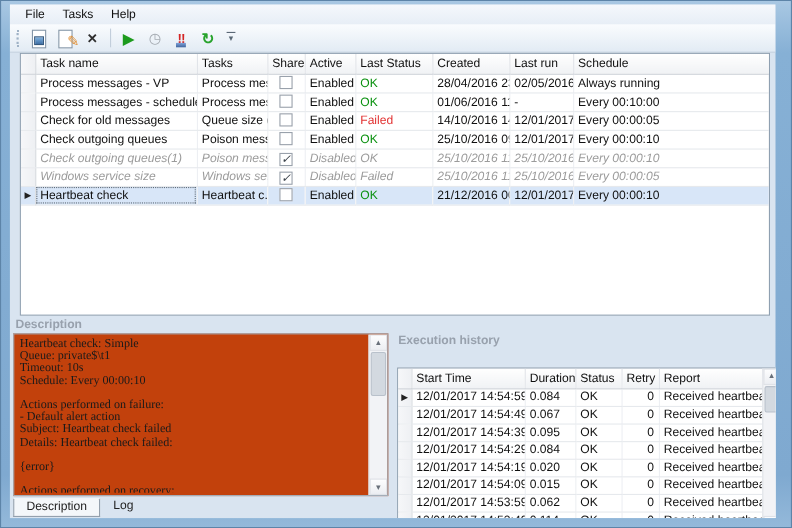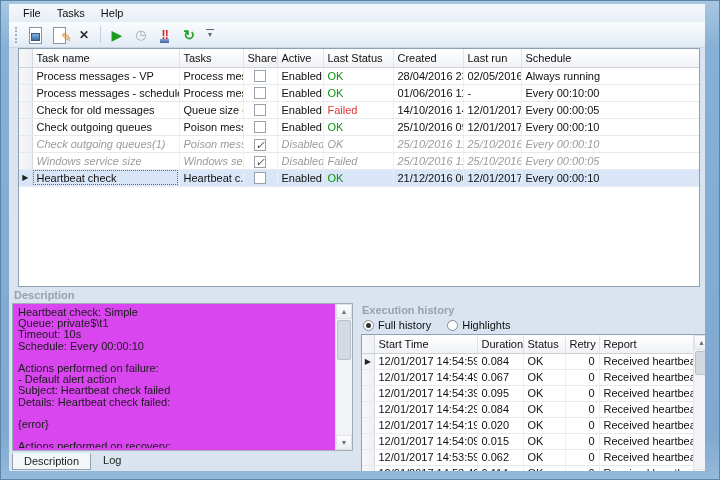--- a/index.html
+++ b/index.html
@@ -50,21 +50,21 @@
   tr.selected td.name-cell{outline:1px dotted #5f6a76;outline-offset:-2px;}
   .st-ok{color:var(--ok);}
   .st-failed{color:var(--failed);}
   .cbx{display:inline-block;width:12px;height:12px;background:#fff;border:1px solid #99a1ab;
     font-size:11px;line-height:10px;text-align:center;color:#3c434b;vertical-align:-2px;}
   td.ck{text-align:center;}
 
   
   .panel-title{font-weight:bold;font-size:11px;color:#98a1ad;padding:1px 4px;}
   .descpanel{position:absolute;left:1px;top:284px;width:345px;height:182px;}
-  .descbox{position:absolute;left:2px;top:15px;width:341px;height:148px;background:#d946ef;border:1px solid #a3adb8;overflow:hidden;}
+  .descbox{position:absolute;left:2px;top:15px;width:341px;height:148px;background:#c2410c;border:1px solid #a3adb8;overflow:hidden;font-family:Liberation Serif, serif;}
   .desc-text{position:absolute;left:5px;top:3px;right:21px;bottom:2px;font-size:11px;line-height:11.2px;
     white-space:pre-wrap;color:#1a1a1a;overflow:hidden;}
   .vscroll{position:absolute;right:0;top:0;bottom:0;width:17px;background:#f2f3f6;border-left:1px solid #e0e3e8;}
   .scroll-btn{position:absolute;left:0;width:100%;height:15px;display:flex;align-items:center;justify-content:center;
     font-size:7px;color:#69707a;background:linear-gradient(180deg,#fdfdfe,#eceef2);border:1px solid #dfe2e7;}
   .scroll-btn.up{top:0;}
   .scroll-btn.down{bottom:0;}
   .scroll-thumb{position:absolute;left:1px;right:1px;top:16px;height:40px;background:#d3d9e0;border:1px solid #b9c1cb;border-radius:2px;}
   .tabstrip{position:absolute;left:2px;top:165px;height:17px;display:flex;font-size:11px;color:#222;}
   .tab{padding:1px 11px 2px 11px;margin-right:1px;}
@@ -243,30 +243,20 @@
         </div>
       </div>
       <div class="tabstrip">
         <div class="tab active">Description</div>
         <div class="tab">Log</div>
       </div>
     </div>
 
     <div class="execpanel">
       <div class="panel-title">Execution history</div>
-      <div class="radio-row">
-        <span class="radio-label">
-          <span class="radio on"></span>
-          <span>Full history</span>
-        </span>
-        <span class="radio-label">
-          <span class="radio"></span>
-          <span>Highlights</span>
-        </span>
-      </div>
       <div class="execgrid">
         <table>
           <colgroup>
             <col style="width:12px">
               <col style="width:103px">
               <col style="width:46px">
               <col style="width:42px">
             <col style="width:34px">
               <col style="width:94px">
           </colgroup>

